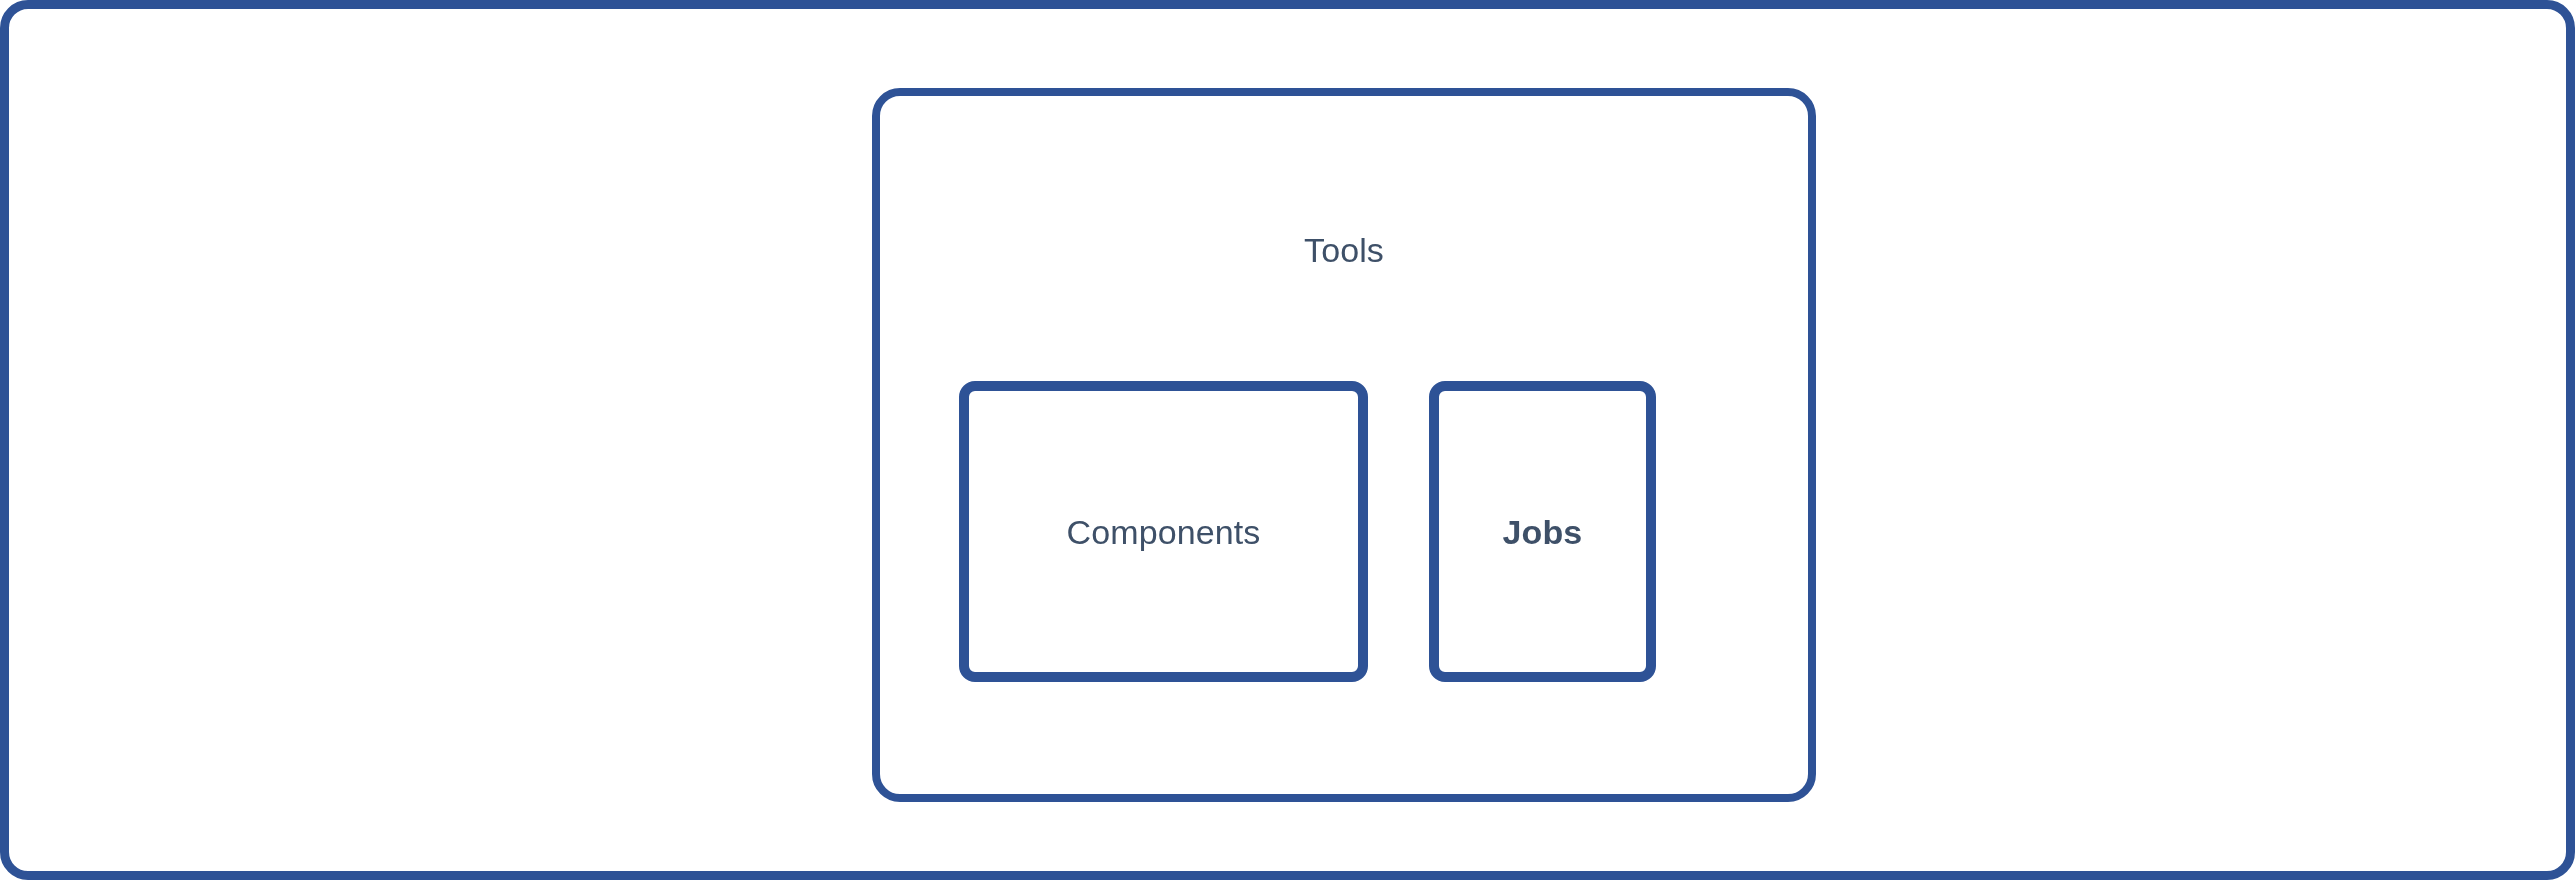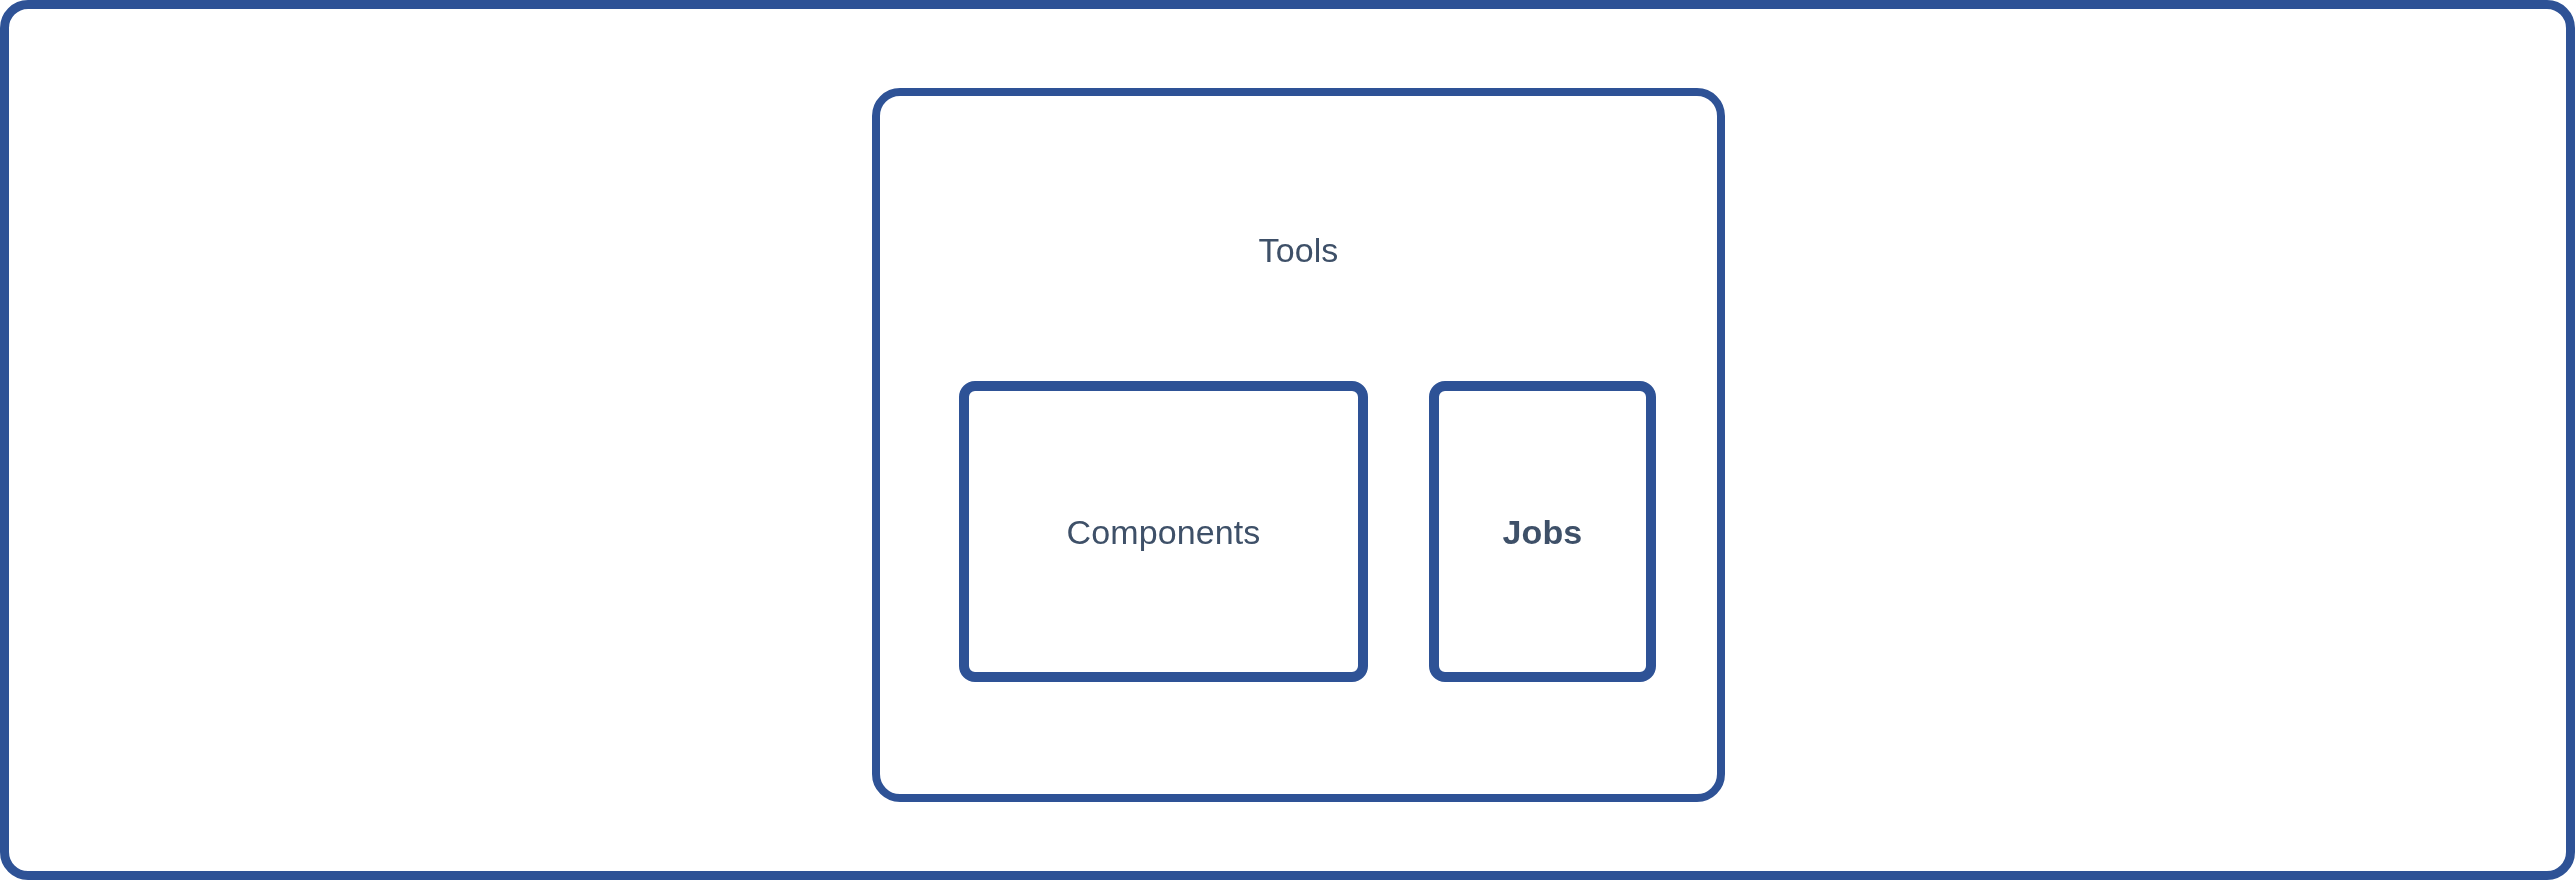--- a/index.html
+++ b/index.html
@@ -29,21 +29,21 @@
     border: 9.4px solid #2E5296;
     border-radius: 28px;
     background: #ffffff;
   }
 
   
   .tools-box {
     position: absolute;
     left: 863px;
     top: 79px;
-    width: 853px;
+    width: 944px;
     height: 714px;
     box-sizing: border-box;
     border: 8px solid #2E5296;
     border-radius: 28px;
     background: #ffffff;
   }
 
   .tools-title {
     position: absolute;
     left: 0px;

